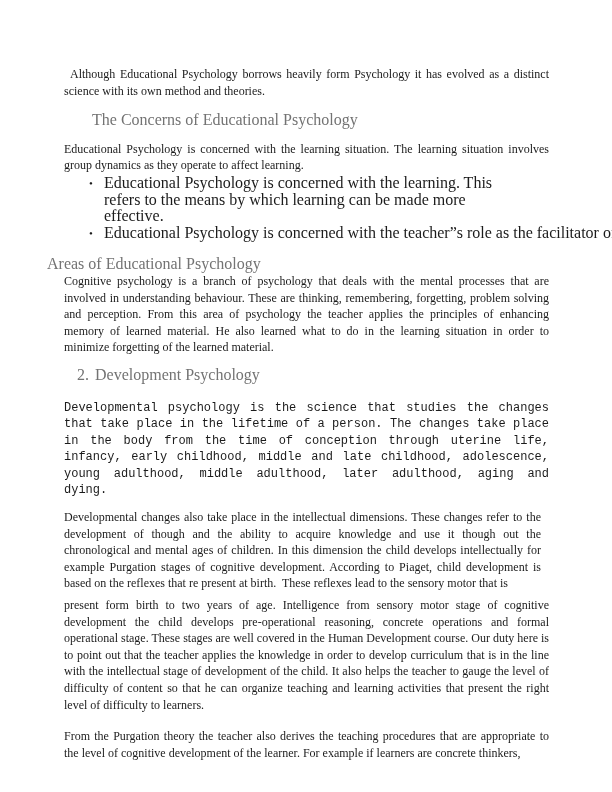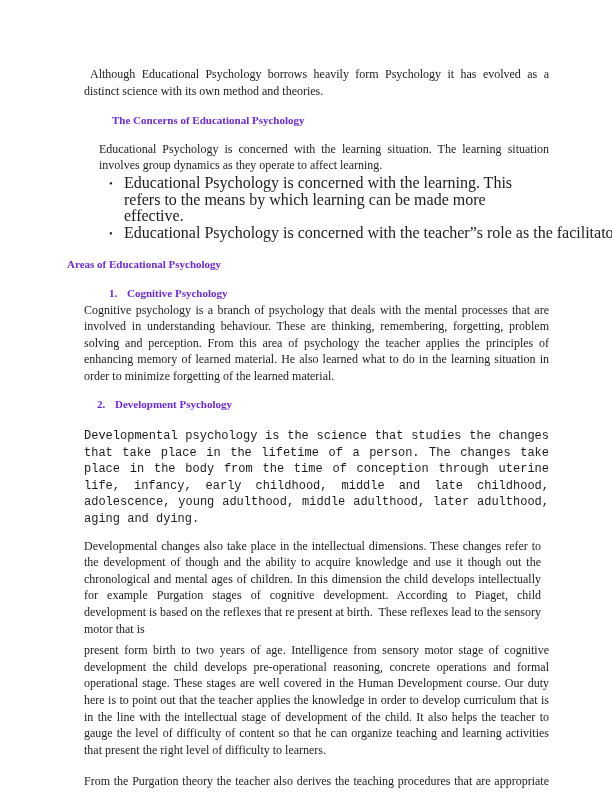--- a/index.html
+++ b/index.html
@@ -4,37 +4,37 @@
 <style>
   * { margin: 0; padding: 0; box-sizing: border-box; }
   html, body { background: #ffffff; }
   body {
     width: 612px; height: 792px;
     overflow: hidden;
     font-family: "Liberation Serif", "DejaVu Serif", serif;
     color: #1b1b1b;
     -webkit-font-smoothing: antialiased;
   }
-  .page { width: 612px; height: 792px; padding: 66px 63px 0 67px; background: #ffffff; }
+  .page { width: 612px; height: 792px; padding: 66px 63px 0 47px; background: #ffffff; }
   .para {
     font-size: 12px;
     line-height: 16.6px;
     text-align: justify;
     text-justify: inter-word;
   }
   .heading {
-    font-size: 11px;
+    font-size: 16px;
     line-height: 16.6px;
-    font-weight: bold;
-    color: #6d28d9;
+    font-weight: normal;
+    color: #737373;
   }
   
   .b-intro      { margin: 0 0 0 17px; text-indent: 6px; }
   .b-hconcerns  { margin: 13px 0 0 45px; }
-  .b-pconcerns  { margin: 12px 0 0 32px; }
+  .b-pconcerns  { margin: 12px 0 0 17px; }
   .b-bullets    { margin: 1px 0 0 0; list-style: none; }
   .bullet-item  { display: flex; margin-left: 42px; }
   .bullet-glyph { flex: 0 0 15px; font-size: 11px; line-height: 16.6px; }
   .bullet-text  { flex: 1 1 auto; font-size: 16px; line-height: 16.6px; text-align: left; }
   .bullet-text.narrow { max-width: 424px; }
   .bullet-text.oneline { white-space: nowrap; }
   .b-hareas     { margin: 15px 0 0 0; }
   .b-pwe        { margin: 12px 0 0 23px; }
   .b-h1         { margin: 12px 0 0 42px; }
   .b-p1         { margin: 0 0 0 17px; }
@@ -63,23 +63,20 @@
     </li>
     <li class="bullet-item">
       <span class="bullet-glyph">•</span>
       <span class="bullet-text oneline">Educational Psychology is concerned with the teacher”s role as the facilitator of learning.</span>
     </li>
   </ul>
 
   <h2 class="heading b-hareas">Areas of Educational Psychology</h2>
 
 
-  <h4 class="heading b-h1">
-    <span class="num">1.</span><span>Cognitive Psychology</span>
-  </h4>
   <p class="para b-p1">Cognitive psychology is a branch of psychology that deals with the mental processes that are involved in understanding behaviour. These are thinking, remembering, forgetting, problem solving and perception. From this area of psychology the teacher applies the principles of enhancing memory of learned material. He also learned what to do in the learning situation in order to minimize forgetting of the learned material.</p>
 
   <h4 class="heading b-h2">
     <span class="num">2.</span><span>Development Psychology</span>
   </h4>
   <p class="para b-p2a">Developmental psychology is the science that studies the changes that take place in the lifetime of a person. The changes take place in the body from the time of conception through uterine life, infancy, early childhood, middle and late childhood, adolescence, young adulthood, middle adulthood, later adulthood, aging and dying.</p>
   <p class="para b-p2b">Developmental changes also take place in the intellectual dimensions. These changes refer to the development of though and the ability to acquire knowledge and use it though out the chronological and mental ages of children. In this dimension the child develops intellectually for example Purgation stages of cognitive development. According to Piaget, child development is based on the reflexes that re present at birth.&nbsp; These reflexes lead to the sensory motor that is</p>
   <p class="para b-p2c">present form birth to two years of age. Intelligence from sensory motor stage of cognitive development the child develops pre-operational reasoning, concrete operations and formal operational stage. These stages are well covered in the Human Development course. Our duty here is to point out that the teacher applies the knowledge in order to develop curriculum that is in the line with the intellectual stage of development of the child. It also helps the teacher to gauge the level of difficulty of content so that he can organize teaching and learning activities that present the right level of difficulty to learners.</p>
   <p class="para b-p2d">From the Purgation theory the teacher also derives the teaching procedures that are appropriate to the level of cognitive development of the learner. For example if learners are concrete thinkers,</p>
 

